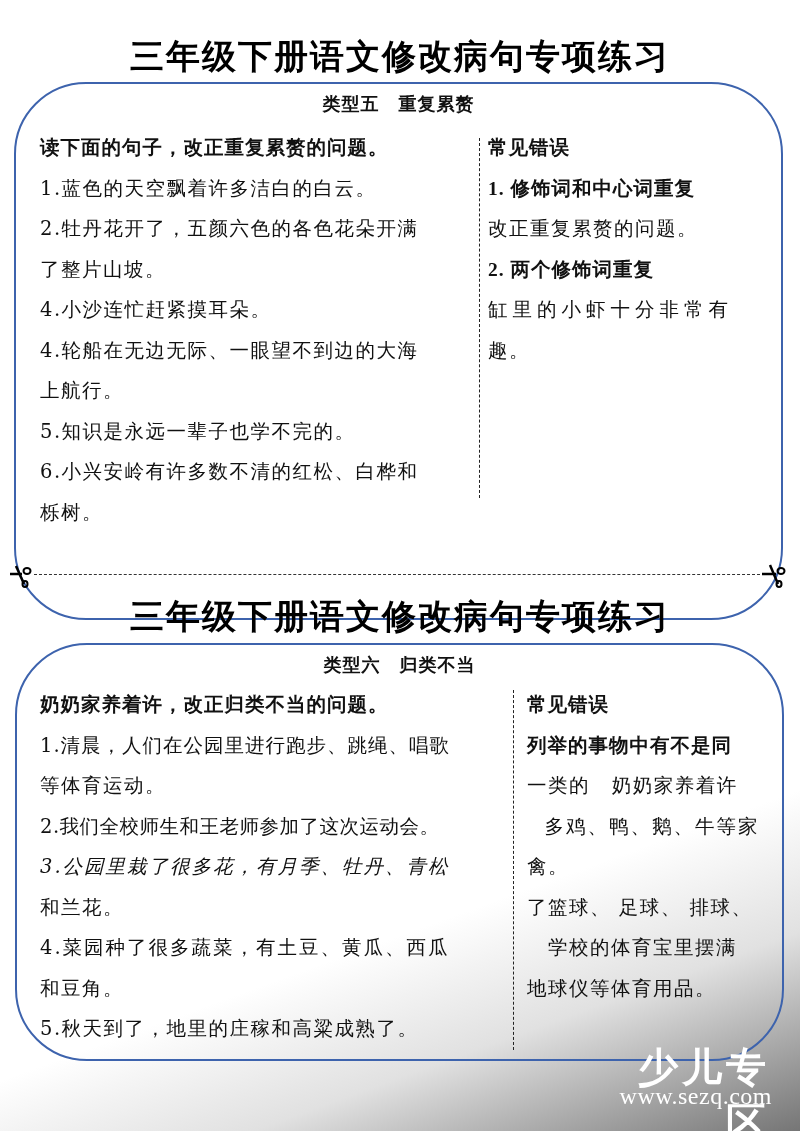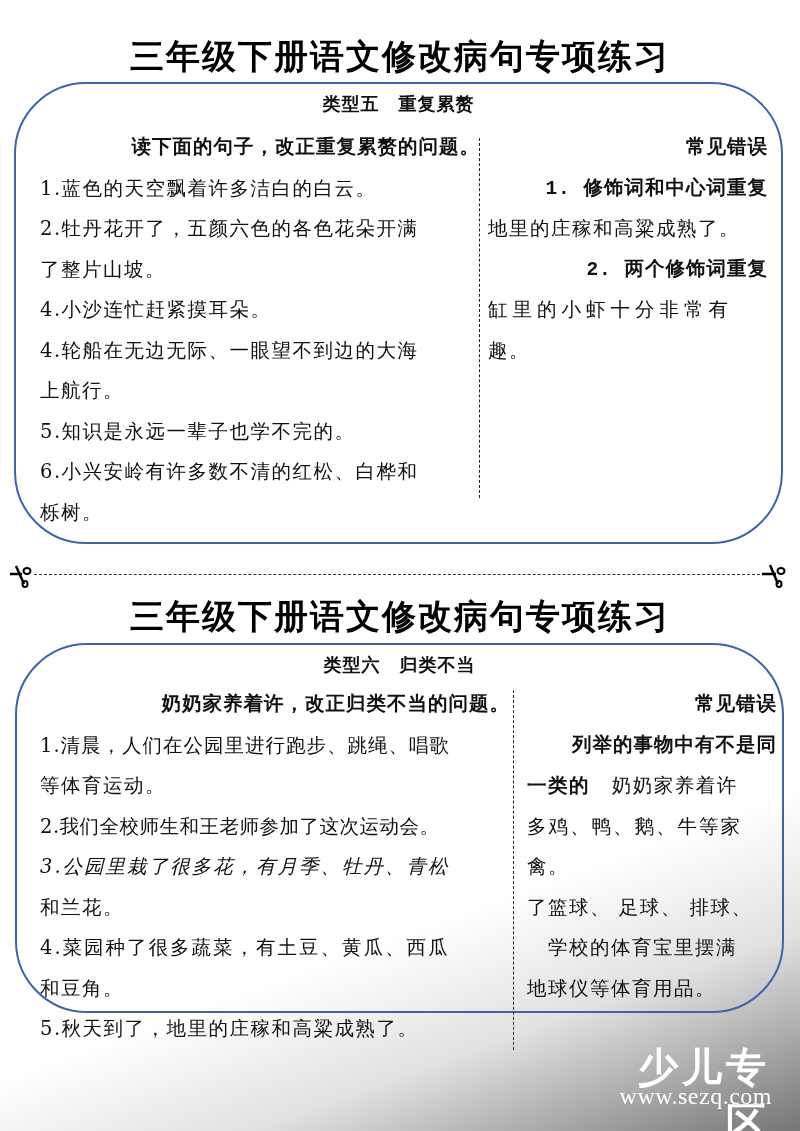--- a/index.html
+++ b/index.html
@@ -24,61 +24,61 @@
     position:absolute; border:2px solid #3d63ad; border-radius:72px;
     box-sizing:border-box; z-index:1;
   }
   .subtitle {
     position:absolute; left:0; width:100%; text-align:center;
     font-family: "DejaVu Sans", "Liberation Sans", sans-serif;
     font-weight:bold; font-size:18px; letter-spacing:1px; top:8px;
   }
   .col { position:absolute; font-size:19.5px; line-height:40.5px; }
   .col .line { white-space:nowrap; letter-spacing:1.5px; }
-  .heading { font-family:Liberation Mono, monospace; font-weight:bold; letter-spacing:1px !important;text-align:right; }
+  .heading { font-family:Liberation Serif, serif; font-weight:bold; letter-spacing:1px !important; }
   .divider { position:absolute; border-left:1.5px dashed #222; width:0; }
   .cutline {
     position:absolute; top:574px; left:34px; width:726px; height:0;
     border-top:1.5px dashed #333; z-index:2;
   }
   .scissors { position:absolute; top:562px; width:26px; height:26px; z-index:2; }
   .watermark { position:absolute; z-index:3; color:#fff; text-align:right; }
   .wm1 { left:600px; top:1040px; width:170px; font-family:"DejaVu Sans",sans-serif; font-weight:bold; font-size:40px; letter-spacing:4px; }
   .wm2 { left:560px; top:1083px; width:212px; font-family:Liberation Serif, serif; font-size:24px; letter-spacing:0.5px; }
-  .bold-inline { font-family:"DejaVu Sans","Liberation Sans",sans-serif; font-weight:bold;margin-top:38px; }
+  .bold-inline { font-family:"DejaVu Sans","Liberation Sans",sans-serif; font-weight:normal;margin-top:38px; }
 </style>
 </head>
 <body>
 
 <div class="bg-grad"></div>
 
 <div class="title" style="top:34px;">三年级下册语文修改病句专项练习</div>
 
-<div class="box" style="left:14px; top:82px; width:769px; height:462px;">
+<div class="box" style="left:14px; top:82px; width:769px; height:538px;">
   <div class="subtitle">类型五　重复累赘</div>
 
   <div class="col" style="left:24px; top:44px; width:440px;">
     <div class="line heading">读下面的句子，改正重复累赘的问题。</div>
     <div class="line">1.蓝色的天空飘着许多洁白的白云。</div>
     <div class="line">2.牡丹花开了，五颜六色的各色花朵开满</div>
     <div class="line">了整片山坡。</div>
     <div class="line">4.小沙连忙赶紧摸耳朵。</div>
     <div class="line">4.轮船在无边无际、一眼望不到边的大海</div>
     <div class="line">上航行。</div>
     <div class="line">5.知识是永远一辈子也学不完的。</div>
     <div class="line">6.小兴安岭有许多数不清的红松、白桦和</div>
     <div class="line">栎树。</div>
   </div>
 
   <div class="divider" style="left:463px; top:54px; height:360px;"></div>
 
   <div class="col" style="left:472px; top:44px; width:280px;">
     <div class="line heading">常见错误</div>
     <div class="line heading">1. 修饰词和中心词重复</div>
-    <div class="line">地里的庄稼和高粱成熟了。</div>
+    <div class="line">改正重复累赘的问题。</div>
     <div class="line heading">2. 两个修饰词重复</div>
     <div class="line" style="letter-spacing:5px;">缸里的小虾十分非常有</div>
     <div class="line">趣。</div>
   </div>
 </div>
 
 <svg class="scissors" style="left:8px;" viewBox="0 0 26 26">
   <line x1="2" y1="12" x2="14" y2="12" stroke="#000" stroke-width="2.5"></line>
   <line x1="8" y1="4" x2="16" y2="22" stroke="#000" stroke-width="2.5"></line>
   <ellipse cx="19" cy="9" rx="3.5" ry="3" fill="none" stroke="#000" stroke-width="2"></ellipse>
@@ -87,21 +87,21 @@
 <div class="cutline"></div>
 <svg class="scissors" style="left:762px;" viewBox="0 0 26 26">
   <line x1="0" y1="12" x2="14" y2="12" stroke="#000" stroke-width="2.5"></line>
   <line x1="8" y1="3" x2="16" y2="22" stroke="#000" stroke-width="2.5"></line>
   <ellipse cx="19" cy="9" rx="3.5" ry="3" fill="none" stroke="#000" stroke-width="2"></ellipse>
   <ellipse cx="17" cy="22" rx="2.5" ry="3" fill="none" stroke="#000" stroke-width="2"></ellipse>
 </svg>
 
 <div class="title" style="top:594px;">三年级下册语文修改病句专项练习</div>
 
-<div class="box" style="left:15px; top:643px; width:769px; height:370px;">
+<div class="box" style="left:15px; top:643px; width:769px; height:418px;">
   <div class="subtitle">类型六　归类不当</div>
 
   <div class="col" style="left:23px; top:40px; width:470px;">
     <div class="line heading">奶奶家养着许，改正归类不当的问题。</div>
     <div class="line" style="letter-spacing:1px;">1.清晨，人们在公园里进行跑步、跳绳、唱歌</div>
     <div class="line">等体育运动。</div>
     <div class="line" style="letter-spacing:0.5px;">2.我们全校师生和王老师参加了这次运动会。</div>
     <div class="line" style="letter-spacing:2px;font-style:italic;">3.公园里栽了很多花，有月季、牡丹、青松</div>
     <div class="line">和兰花。</div>
     <div class="line" style="letter-spacing:2px;">4.菜园种了很多蔬菜，有土豆、黄瓜、西瓜</div>
@@ -111,21 +111,21 @@
 
   <div class="divider" style="left:496px; top:45px; height:360px;"></div>
 
   <div class="col" style="left:510px; top:40px; width:250px;">
     <div class="line heading">常见错误</div>
     <div class="line heading">列举的事物中有不是同</div>
     <div class="line">
       <span class="bold-inline">一类的</span>
       <span style="margin-left:14px;">奶奶家养着许</span>
     </div>
-    <div class="line" style="letter-spacing:2px;">多鸡、鸭、鹅、牛等家</div>
+    <div class="line" style="letter-spacing:2px;text-align:center;">多鸡、鸭、鹅、牛等家</div>
     <div class="line">禽。</div>
     <div class="line">了篮球、 足球、 排球、</div>
     <div class="line" style="white-space:pre;">　学校的体育宝里摆满</div>
     <div class="line">地球仪等体育用品。</div>
   </div>
 </div>
 
 <div class="watermark wm1">少儿专区</div>
 <div class="watermark wm2">www.sezq.com</div>
 

